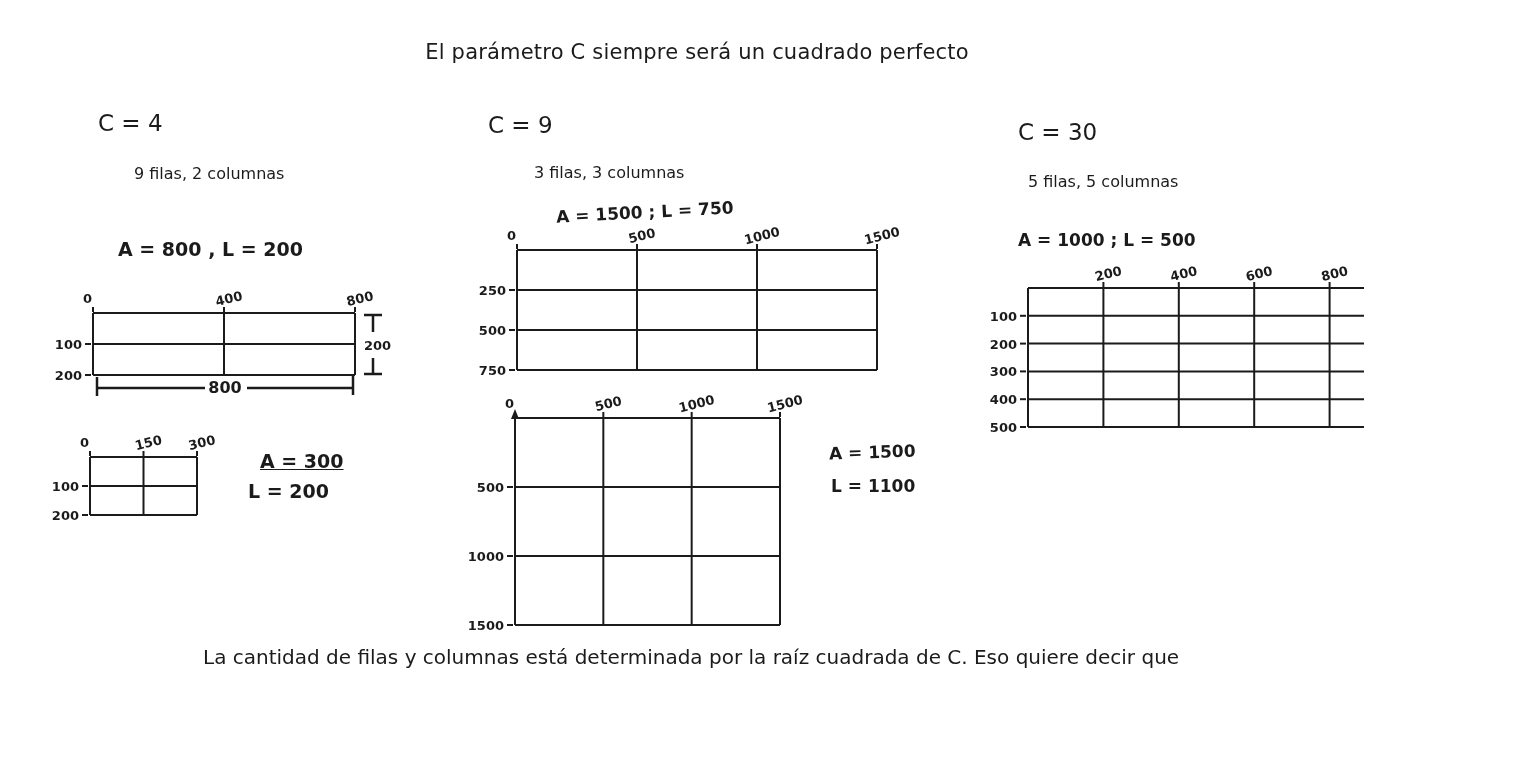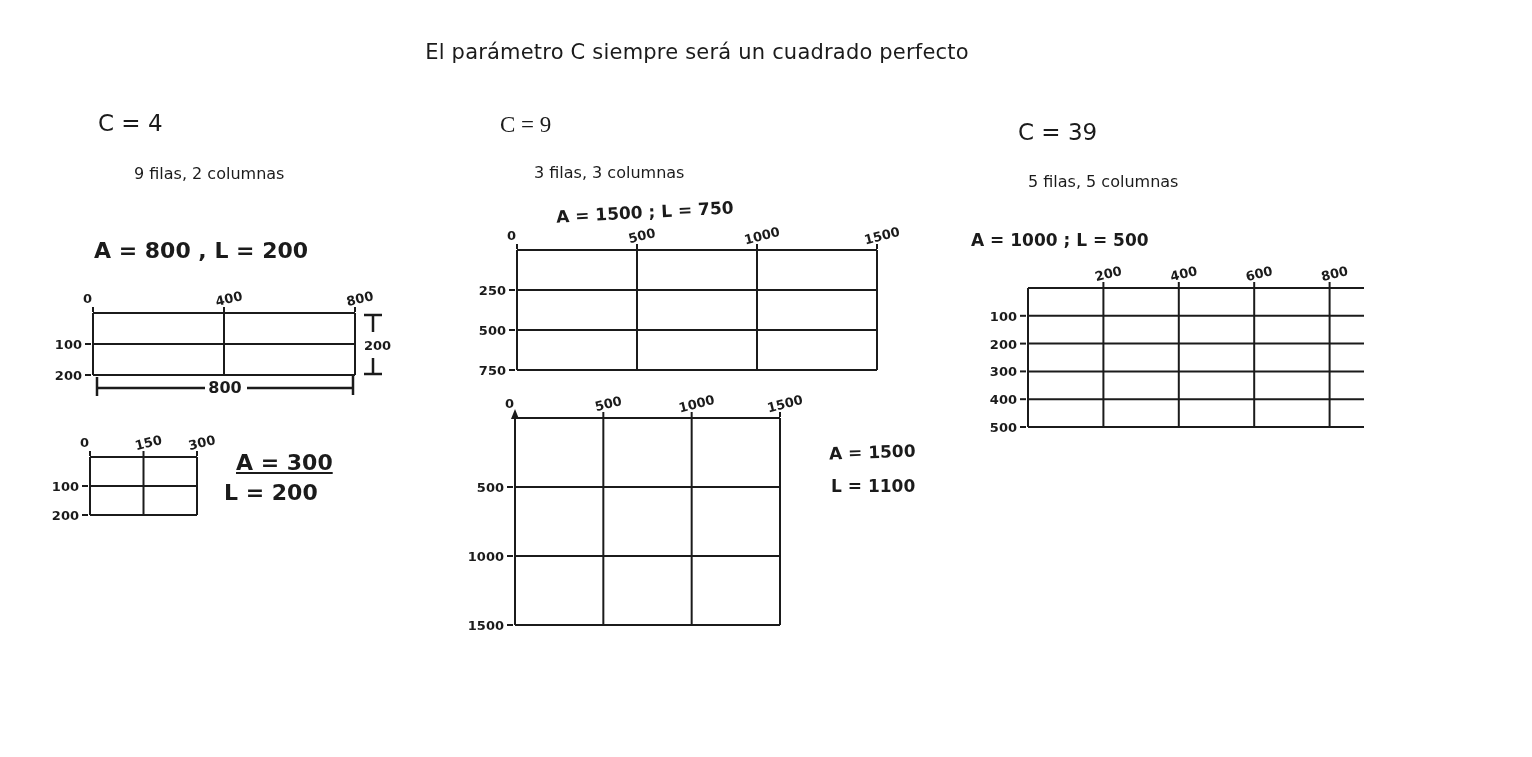--- a/index.html
+++ b/index.html
@@ -9,21 +9,21 @@
     height: 757px;
     background: #ffffff;
     font-family: "DejaVu Sans", sans-serif;
     color: #1b1b1b;
     overflow: hidden;
   }
   .abs { position: absolute; white-space: nowrap; }
   .title { font-size: 21px; text-align: center; letter-spacing: 0.2px; }
   .heading { font-size: 23px; }
   .subtitle { font-size: 16px; }
-  .formula { font-size: 22px; font-weight: bold; }
+  .formula { font-size: 19px; font-weight: bold; margin-left: 24px; }
   .formula-sm { font-size: 17px; font-weight: bold; }
   .footer-line { font-size: 20px; }
   .grid-box { position: absolute; }
   .tick { font-size: 13px; font-weight: bold; fill: #1b1b1b; }
   .dim-label { font-size: 13px; font-weight: bold; fill: #1b1b1b; }
   .dim-label-lg { font-size: 16px; font-weight: bold; fill: #1b1b1b; }
   svg { display: block; }
 </style>
 </head>
 <body>
@@ -89,21 +89,21 @@
         <text x="113" y="-10" text-anchor="middle" transform="rotate(-14 113 -10)" class="tick">300</text>
         <line x1="-2" y1="29" x2="-8" y2="29" stroke="#1b1b1b" stroke-width="2"></line>
         <text x="-11" y="34" text-anchor="end" class="tick">100</text>
         <line x1="-2" y1="58" x2="-8" y2="58" stroke="#1b1b1b" stroke-width="2"></line>
         <text x="-11" y="63" text-anchor="end" class="tick">200</text>
       </svg>
     </div>
   <div class="abs formula" style="left:236px; top:450px;text-decoration:underline;">A = 300</div>
   <div class="abs formula" style="left:224px; top:480px;">L = 200</div>
 
-  <div class="abs heading" style="left:500px; top:112px;font-family:Liberation Serif, serif;">C = 9</div>
+  <div class="abs heading" style="left:488px; top:112px;">C = 9</div>
   <div class="abs subtitle" style="left:534px; top:163px;">3 filas, 3 columnas</div>
   <div class="abs formula-sm" style="left:556px; top:202px; transform:rotate(-3deg);">A = 1500 ;  L = 750</div>
 
   <div class="grid-box" style="left:517px; top:250px; width:360px; height:120px;">
       <svg width="360" height="120" style="overflow: visible;">
         <line x1="0" y1="0" x2="0" y2="120" stroke="#1b1b1b" stroke-width="2"></line>
         <line x1="120" y1="0" x2="120" y2="120" stroke="#1b1b1b" stroke-width="2"></line>
         <line x1="240" y1="0" x2="240" y2="120" stroke="#1b1b1b" stroke-width="2"></line>
         <line x1="360" y1="0" x2="360" y2="120" stroke="#1b1b1b" stroke-width="2"></line>
         <line x1="0" y1="0" x2="360" y2="0" stroke="#1b1b1b" stroke-width="2"></line>
@@ -151,23 +151,23 @@
         <text x="-11" y="143" text-anchor="end" class="tick">1000</text>
         <line x1="-2" y1="207" x2="-8" y2="207" stroke="#1b1b1b" stroke-width="2"></line>
         <text x="-11" y="212" text-anchor="end" class="tick">1500</text>
         <polygon points="0,-9 -4,1 4,1" fill="#1b1b1b"></polygon>
       </svg>
     </div>
 
   <div class="abs formula-sm" style="left:829px; top:442px; transform:rotate(-2deg);">A = 1500</div>
   <div class="abs formula-sm" style="left:831px; top:476px;">L = 1100</div>
 
-  <div class="abs heading" style="left:1018px; top:119px;">C = 39</div>
+  <div class="abs heading" style="left:1018px; top:119px;">C = 30</div>
   <div class="abs subtitle" style="left:1028px; top:172px;">5 filas, 5 columnas</div>
-  <div class="abs formula-sm" style="left:971px; top:230px;">A = 1000  ;  L = 500</div>
+  <div class="abs formula-sm" style="left:1018px; top:230px;">A = 1000  ;  L = 500</div>
 
   <div class="grid-box" style="left:1028px; top:288px; width:377px; height:139px;">
       <svg width="377" height="139" style="overflow: visible;">
         <line x1="0" y1="0" x2="0" y2="139" stroke="#1b1b1b" stroke-width="2"></line>
         <line x1="75.4" y1="0" x2="75.4" y2="139" stroke="#1b1b1b" stroke-width="2"></line>
         <line x1="150.8" y1="0" x2="150.8" y2="139" stroke="#1b1b1b" stroke-width="2"></line>
         <line x1="226.2" y1="0" x2="226.2" y2="139" stroke="#1b1b1b" stroke-width="2"></line>
         <line x1="301.6" y1="0" x2="301.6" y2="139" stroke="#1b1b1b" stroke-width="2"></line>
         <line x1="377" y1="0" x2="377" y2="139" stroke="#1b1b1b" stroke-width="2"></line>
         <line x1="0" y1="0" x2="377" y2="0" stroke="#1b1b1b" stroke-width="2"></line>
@@ -192,14 +192,15 @@
         <text x="-11" y="60.6" text-anchor="end" class="tick">200</text>
         <line x1="-2" y1="83.4" x2="-8" y2="83.4" stroke="#1b1b1b" stroke-width="2"></line>
         <text x="-11" y="88.4" text-anchor="end" class="tick">300</text>
         <line x1="-2" y1="111.2" x2="-8" y2="111.2" stroke="#1b1b1b" stroke-width="2"></line>
         <text x="-11" y="116.2" text-anchor="end" class="tick">400</text>
         <line x1="-2" y1="139" x2="-8" y2="139" stroke="#1b1b1b" stroke-width="2"></line>
         <text x="-11" y="144" text-anchor="end" class="tick">500</text>
       </svg>
     </div>
 
+  <div class="abs footer-line" style="left:203px; top:645px;">La cantidad de filas y columnas está determinada por la raíz cuadrada de C. Eso quiere decir que</div>
 
 </div>
 
 </body></html>

